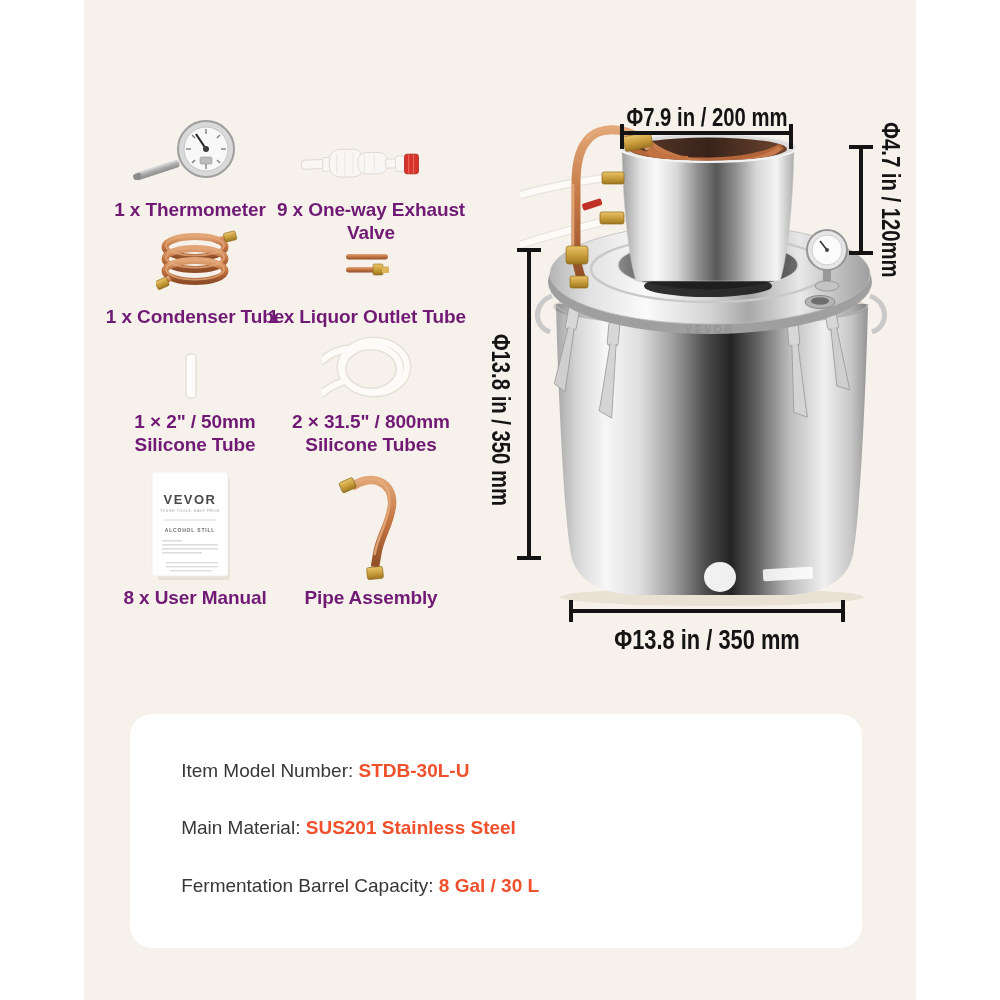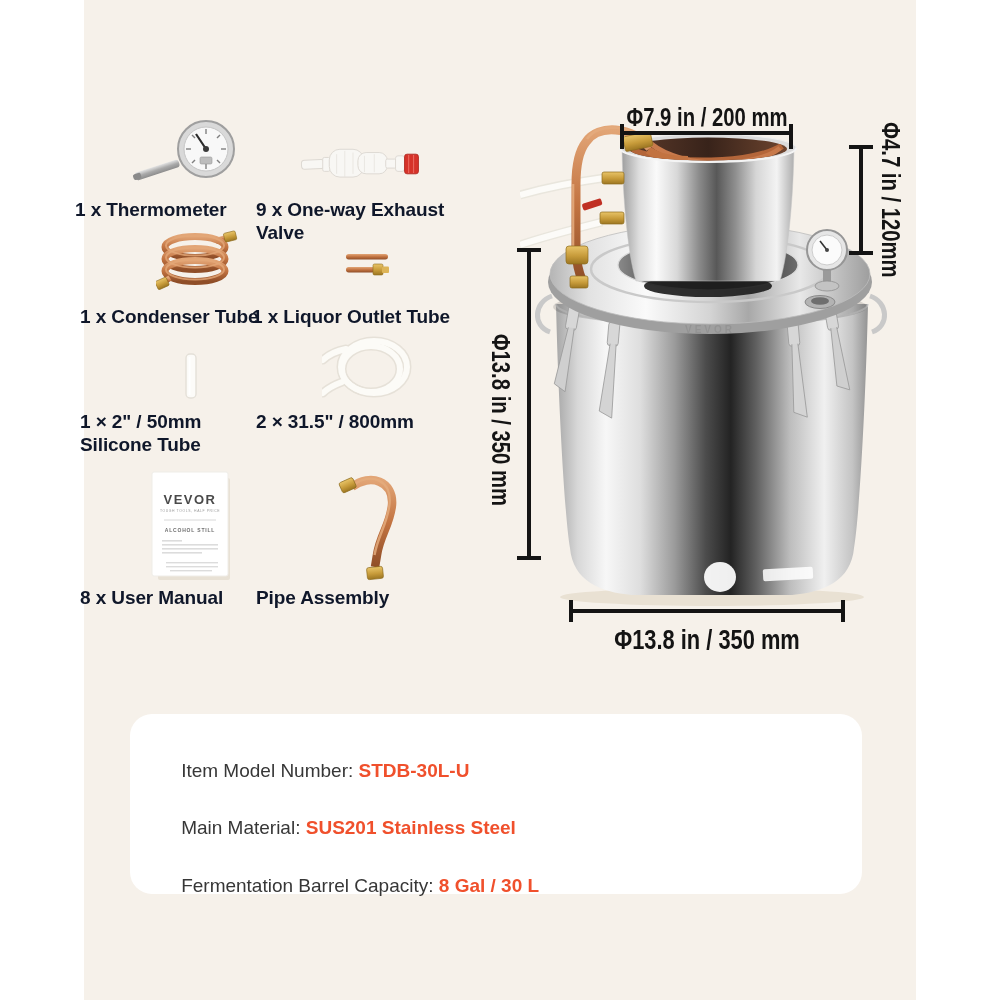--- a/index.html
+++ b/index.html
@@ -1,28 +1,28 @@
 <!DOCTYPE html>
 <html><head>
 <meta charset="utf-8">
 <style>
   html,body{margin:0;padding:0}
   body{width:1000px;height:1000px;background:#ffffff;position:relative;overflow:hidden;
        font-family:"Liberation Sans",sans-serif;color:#1d1d1d}
   .canvas-bg{position:absolute;left:84px;top:0;width:832px;height:1000px;background:#F6F1EA}
   .abs{position:absolute}
-  .item-label{position:absolute;font-size:19px;font-weight:600;color:#0f172a;
-              line-height:23px;letter-spacing:-.1px;width:230px}
+  .item-label{position:absolute;font-size:19px;font-weight:600;color:#701a75;
+              text-align:center;line-height:23px;letter-spacing:-.1px;width:230px}
   .item-label span{display:block}
   .dim-text{position:absolute;font-weight:700;color:#141414;white-space:nowrap;font-size:26px}
   .dim-text .cond{display:inline-block;transform:scaleX(.78);transform-origin:center}
   .dim-h{transform:translate(-50%,-50%)}
   .dim-v{transform:translate(-50%,-50%) rotate(90deg)}
   .dim-line{position:absolute;background:#141414}
-  .spec-card{position:absolute;left:130px;top:714px;width:732px;height:180px;
+  .spec-card{position:absolute;left:130px;top:714px;width:732px;height:234px;
              background:#ffffff;border-radius:22px}
   .spec-row{position:absolute;font-size:19px;line-height:24px;color:#373737;white-space:pre}
   .spec-value{font-weight:700;color:#F0502C}
   svg{display:block}
 </style>
 </head>
 <body>
 
 <div class="canvas-bg"></div>
 
@@ -151,20 +151,21 @@
 <div class="item-label" style="left:75px;top:198px">1 x Thermometer</div>
 <div class="item-label" style="left:256px;top:198px">9 x One-way Exhaust Valve</div>
 <div class="item-label" style="left:80px;top:305px">1 x Condenser Tube</div>
 <div class="item-label" style="left:252px;top:305px">1 x Liquor Outlet Tube</div>
 <div class="item-label" style="left:80px;top:410px">
   <span>1 × 2" / 50mm</span>
   <span>Silicone Tube</span>
 </div>
 <div class="item-label" style="left:256px;top:410px">
   <span>2 × 31.5" / 800mm</span>
+  <span>Silicone Tubes</span>
 </div>
 <div class="item-label" style="left:80px;top:586px">8 x User Manual</div>
 <div class="item-label" style="left:256px;top:586px">
   <span>Pipe Assembly</span>
 </div>
 
 <svg class="abs" style="left:520px;top:90px" width="420" height="530" viewBox="0 0 420 530">
   <defs>
     <linearGradient id="barrelG" x1="0" y1="0" x2="1" y2="0">
       <stop offset="0" stop-color="#a7a7a7"></stop>

